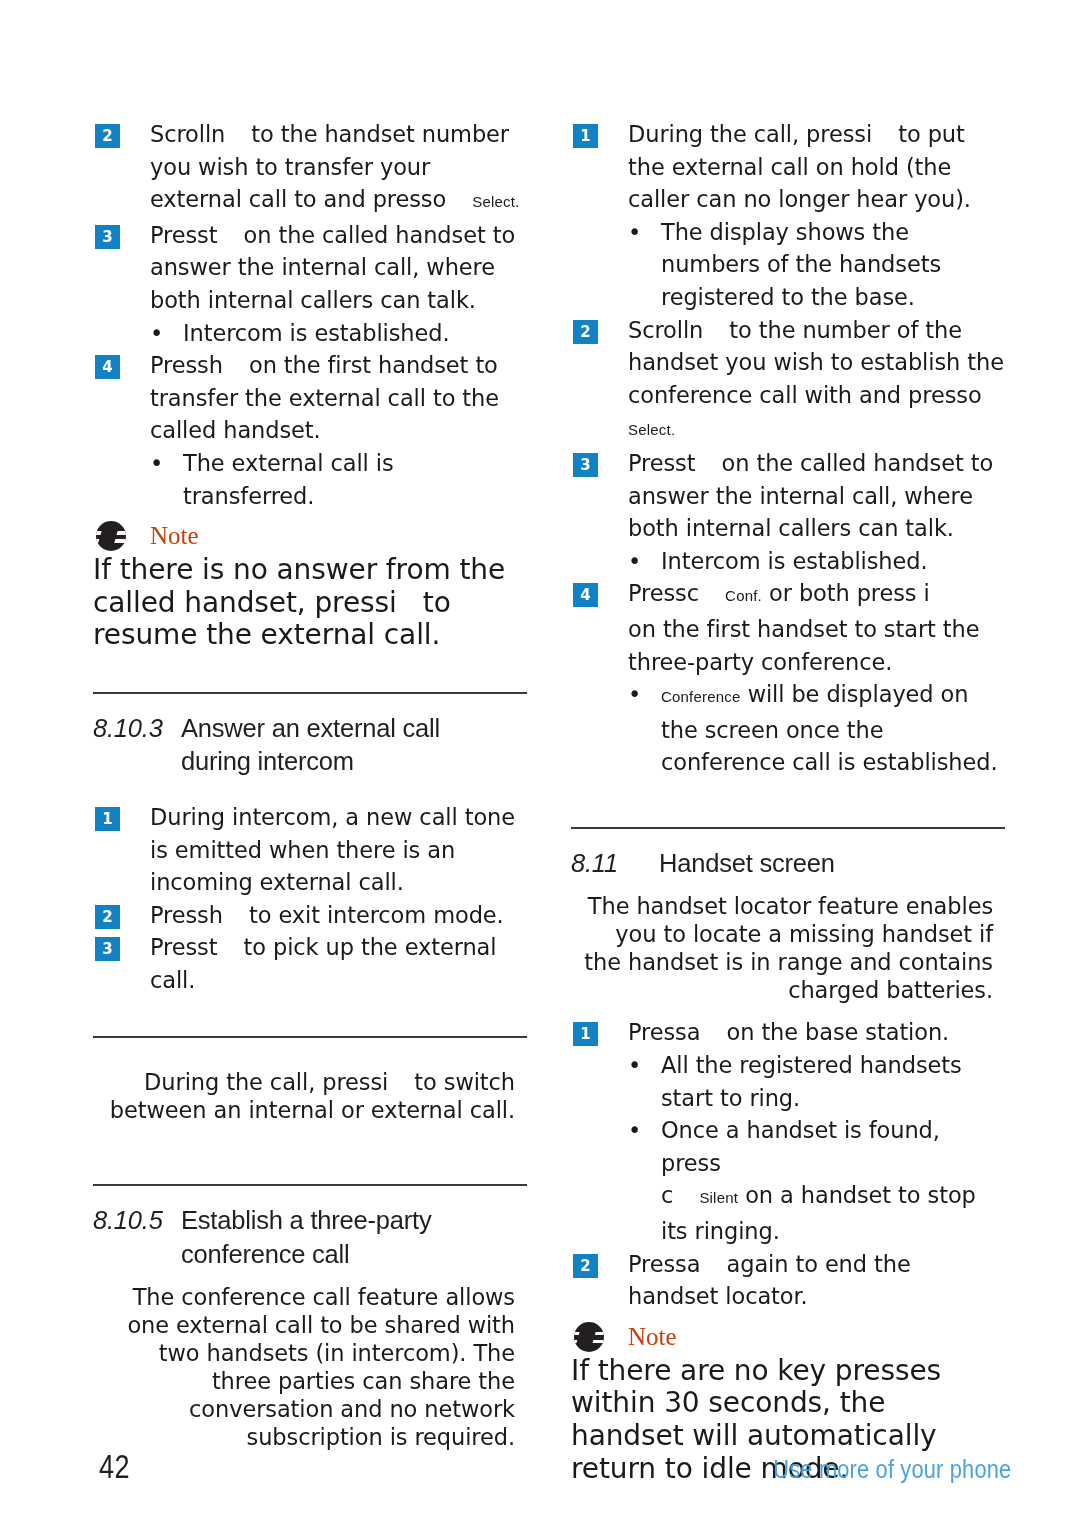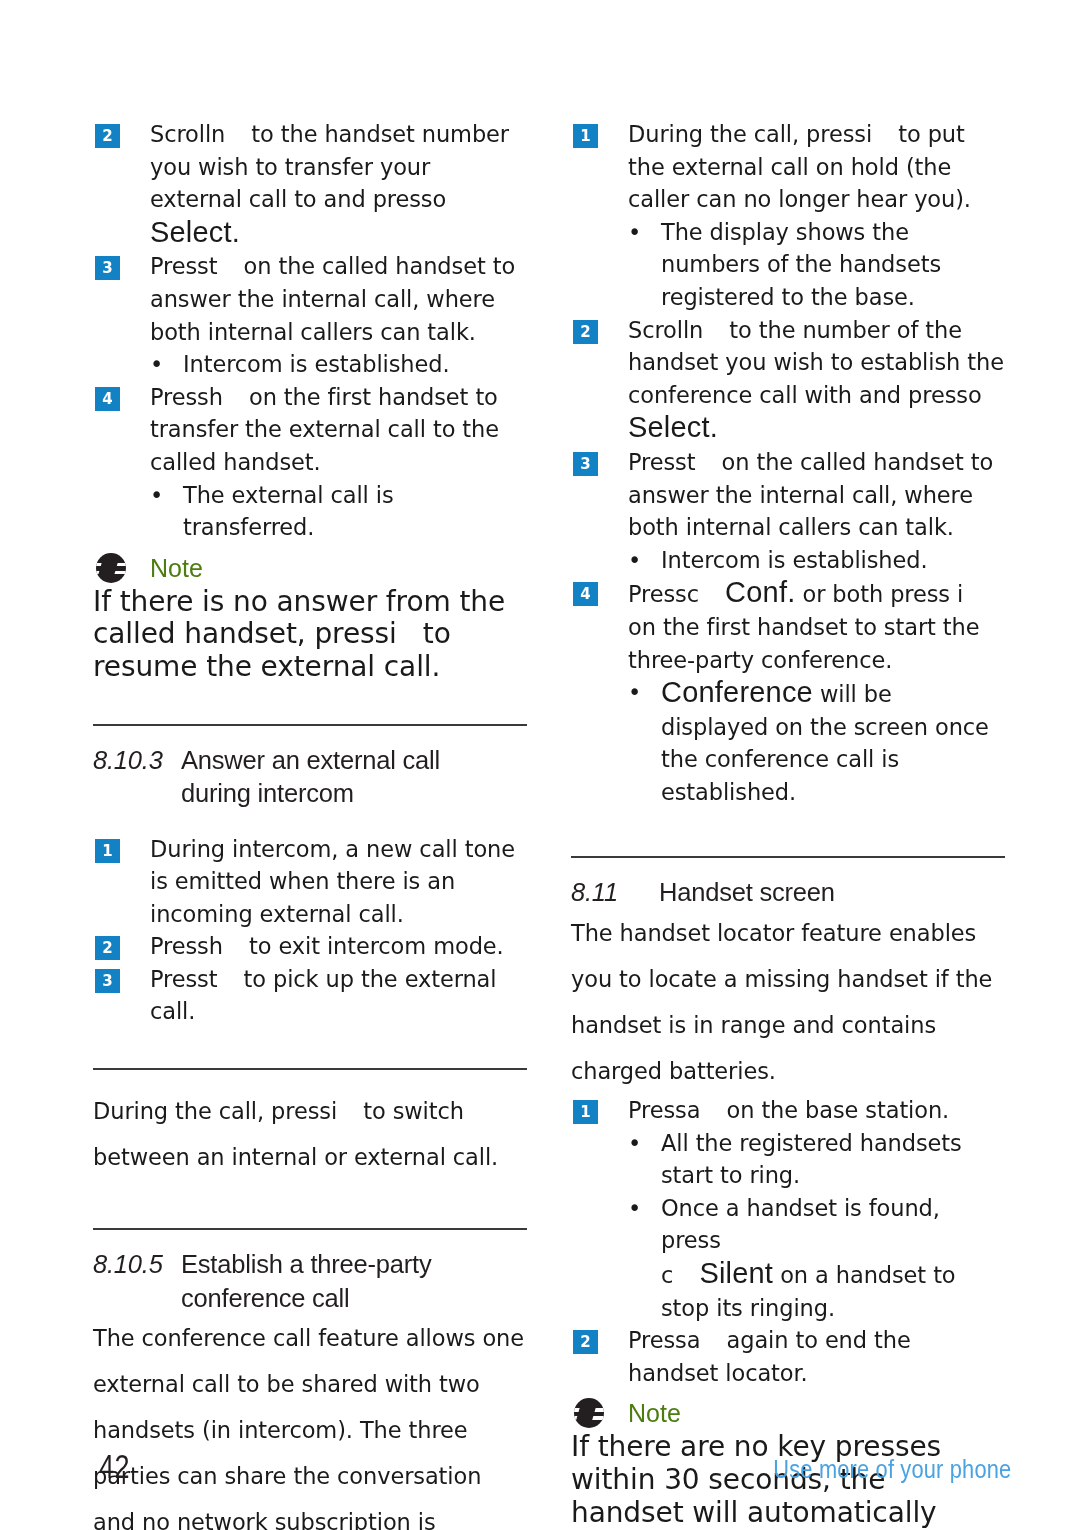--- a/index.html
+++ b/index.html
@@ -73,34 +73,35 @@
     position: absolute;
     left: 57px;
     top: 0;
     font-size: 22.5px;
     line-height: 32.6px;
   }
 
   
   .para {
     font-size: 22.5px;
-    line-height: 46px;
+    line-height: 28px;
     letter-spacing: -0.1px;
-    margin: 0;
+    margin: 12px;
+    text-align: right;
   }
 
   
   .keyglyph {
     font-family: "DejaVu Sans", sans-serif;
     letter-spacing: 0;
   }
   .keygap { display: inline-block; width: 26px; }
   .softkey {
     font-family: "Liberation Sans", sans-serif;
-    font-size: 29px;
+    font-size: 15px;
     letter-spacing: 0.2px;
   }
 
   
   .note-head {
     position: relative;
     padding-left: 57px;
     height: 34px;
     margin-top: 2px;
   }
@@ -127,22 +128,22 @@
     left: 4px;
     top: 10px;
     width: 16px;
     height: 11.5px;
     background: #231f20;
     transform: skewX(-16deg);
   }
   .note-label {
     font-size: 25px;
     line-height: 32px;
-    font-family: Liberation Sans, sans-serif;
-    color: #4d7c0f;
+    font-family: Liberation Serif, serif;
+    color: #c2410c;
   }
   .note-body {
     font-size: 28px;
     line-height: 32.6px;
     letter-spacing: -0.1px;
     margin: 0;
   }
 
   
   .rule {

